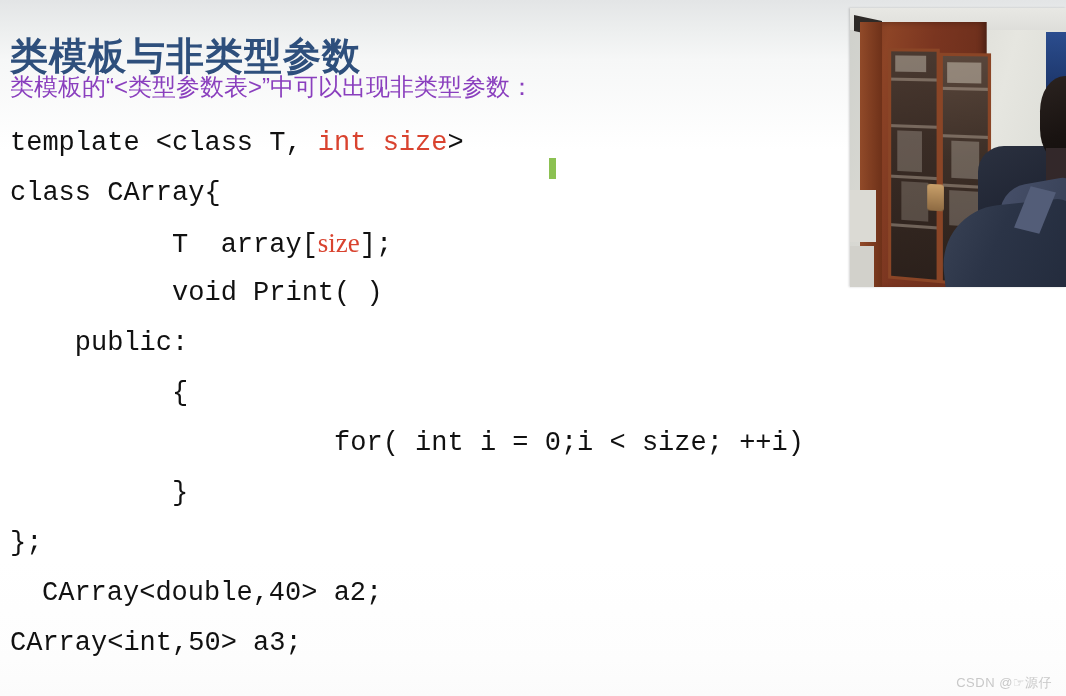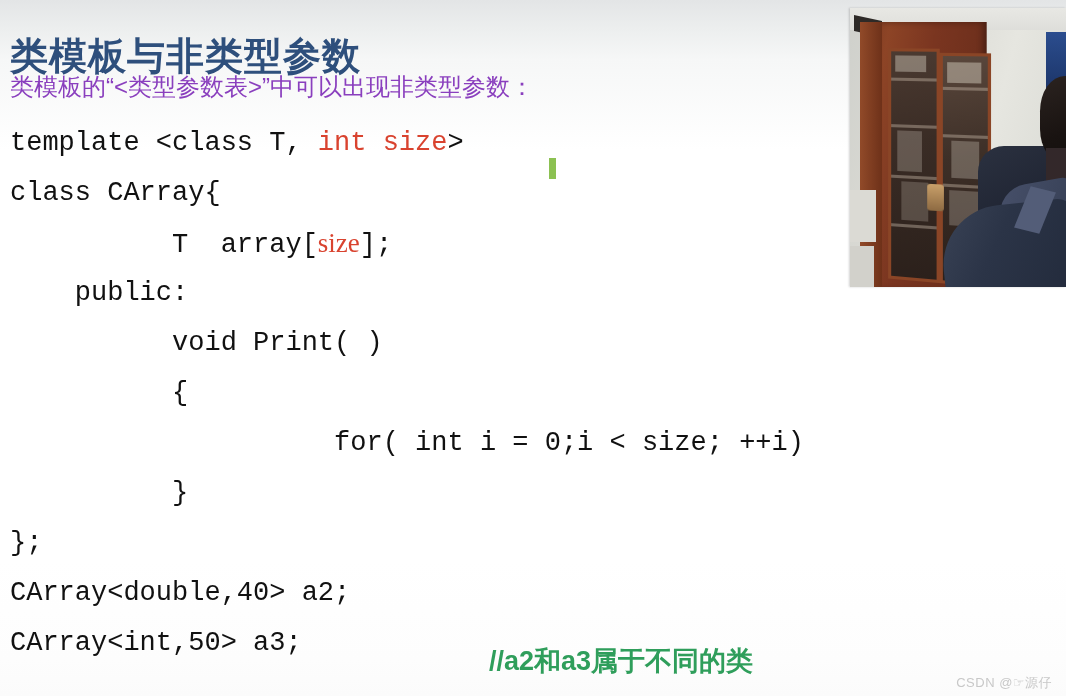--- a/index.html
+++ b/index.html
@@ -248,33 +248,32 @@
 <div id="slide">
 
   <h1 class="slide-title">类模板与非类型参数</h1>
 
   <div class="slide-subtitle">类模板的“&lt;类型参数表&gt;”中可以出现非类型参数：</div>
 
   <div class="code-block" id="code-block">
       <div class="code-line"><span style="color: rgb(17, 17, 17);">template &lt;class T, </span><span style="color: rgb(217, 67, 47);">int size</span><span style="color: rgb(17, 17, 17);">&gt;</span></div>
       <div class="code-line"><span style="color: rgb(17, 17, 17);">class CArray{</span></div>
       <div class="code-line"><span>          </span><span style="color: rgb(17, 17, 17);">T  array[</span><span style="color: rgb(217, 67, 47); font-family: Liberation Serif, serif;">size</span><span style="color: rgb(17, 17, 17);">];</span></div>
+      <div class="code-line"><span>          </span><span style="color: rgb(17, 17, 17);">void Print( )</span></div>
       <div class="code-line"><span>    </span><span style="color: rgb(17, 17, 17);">public:</span></div>
-      <div class="code-line"><span>          </span><span style="color: rgb(17, 17, 17);">void Print( )</span></div>
       <div class="code-line"><span>          </span><span style="color: rgb(17, 17, 17);">{</span></div>
       <div class="code-line"><span>                    </span><span style="color: rgb(17, 17, 17);">for( int i = 0;i &lt; size; ++i)</span></div>
       <div class="code-line"><span>          </span><span style="color: rgb(17, 17, 17);">}</span></div>
       <div class="code-line"><span style="color: rgb(17, 17, 17);">};</span></div>
-      <div class="code-line"><span style="color: rgb(17, 17, 17);">CArray&lt;double,40&gt; a2;</span></div>
+      <div class="code-line"><span style="color: rgb(17, 17, 17); margin-left: 32px;">CArray&lt;double,40&gt; a2;</span></div>
       <div class="code-line"><span style="color: rgb(17, 17, 17);">CArray&lt;int,50&gt; a3;</span></div>
     </div>
 
   <div class="caret"></div>
 
-  <div class="green-note">//a2和a3属于不同的类</div>
 
   <div class="video-overlay">
     <div class="vid-wall"></div>
     <div class="vid-window"></div>
     <div class="vid-ceiling"></div>
     <div class="vid-dark-corner"></div>
     <div class="vid-blue-banner"></div>
 
     <div class="vid-cabinet">
       <div class="vid-cab-left"></div>

